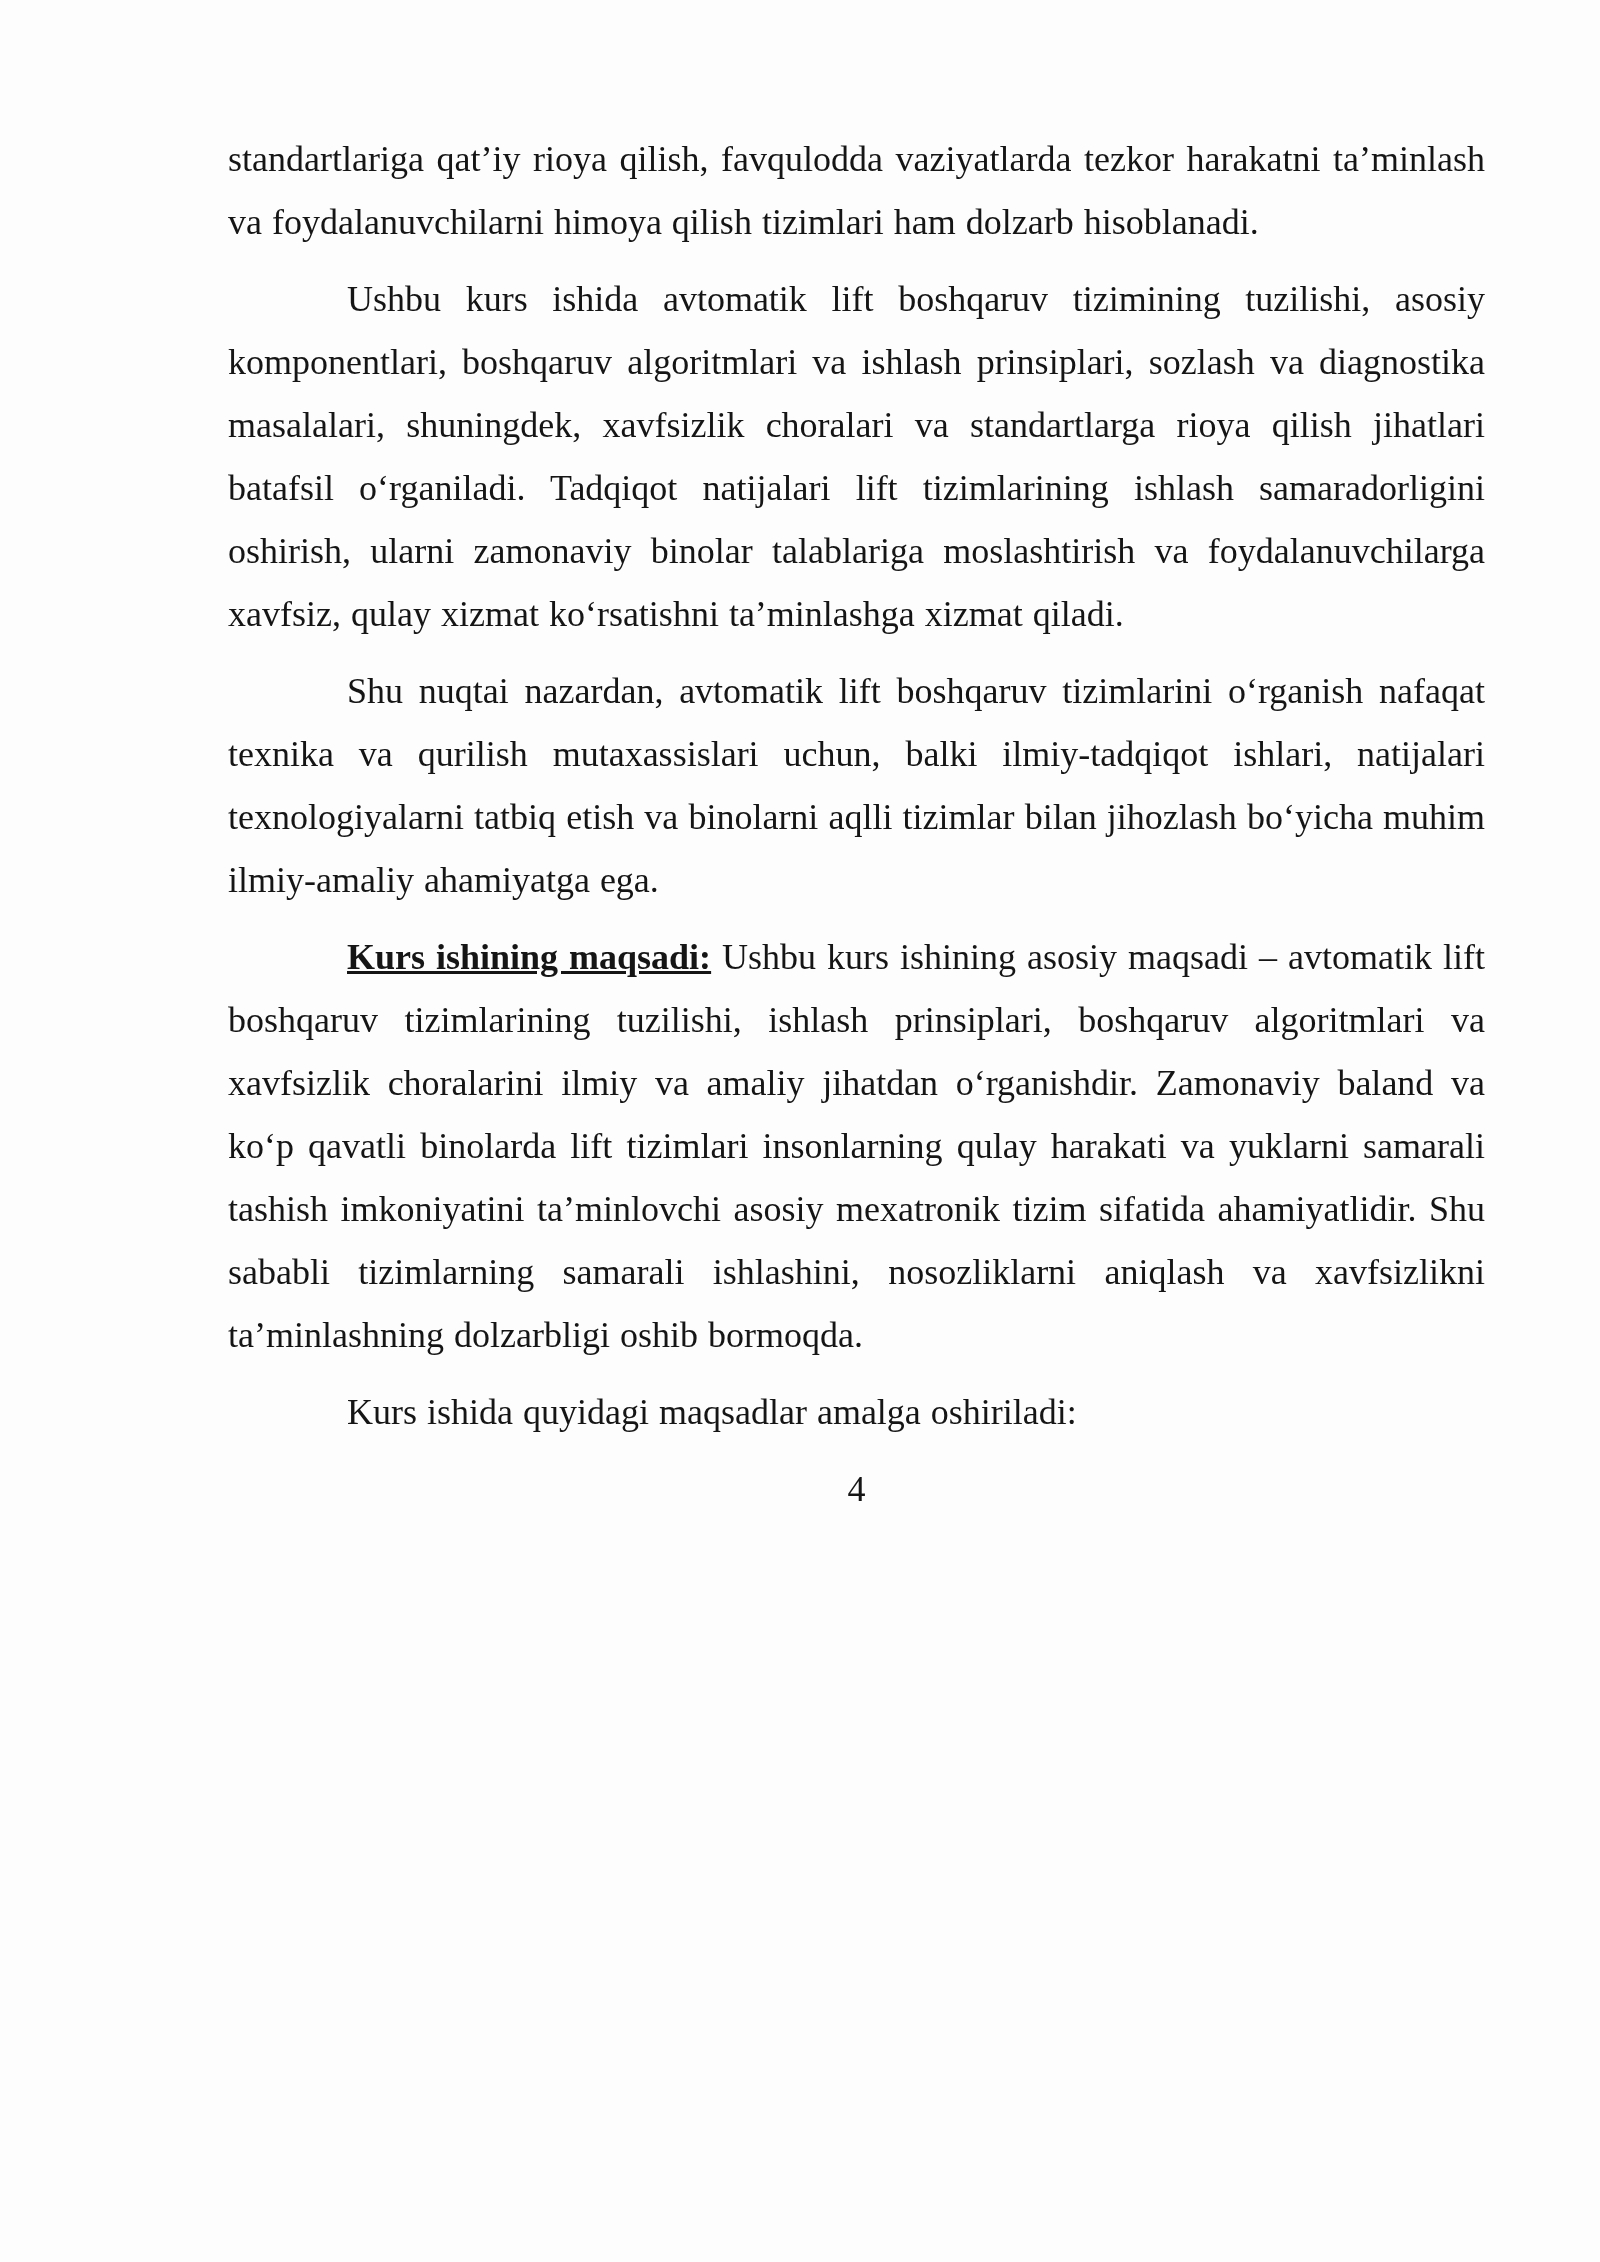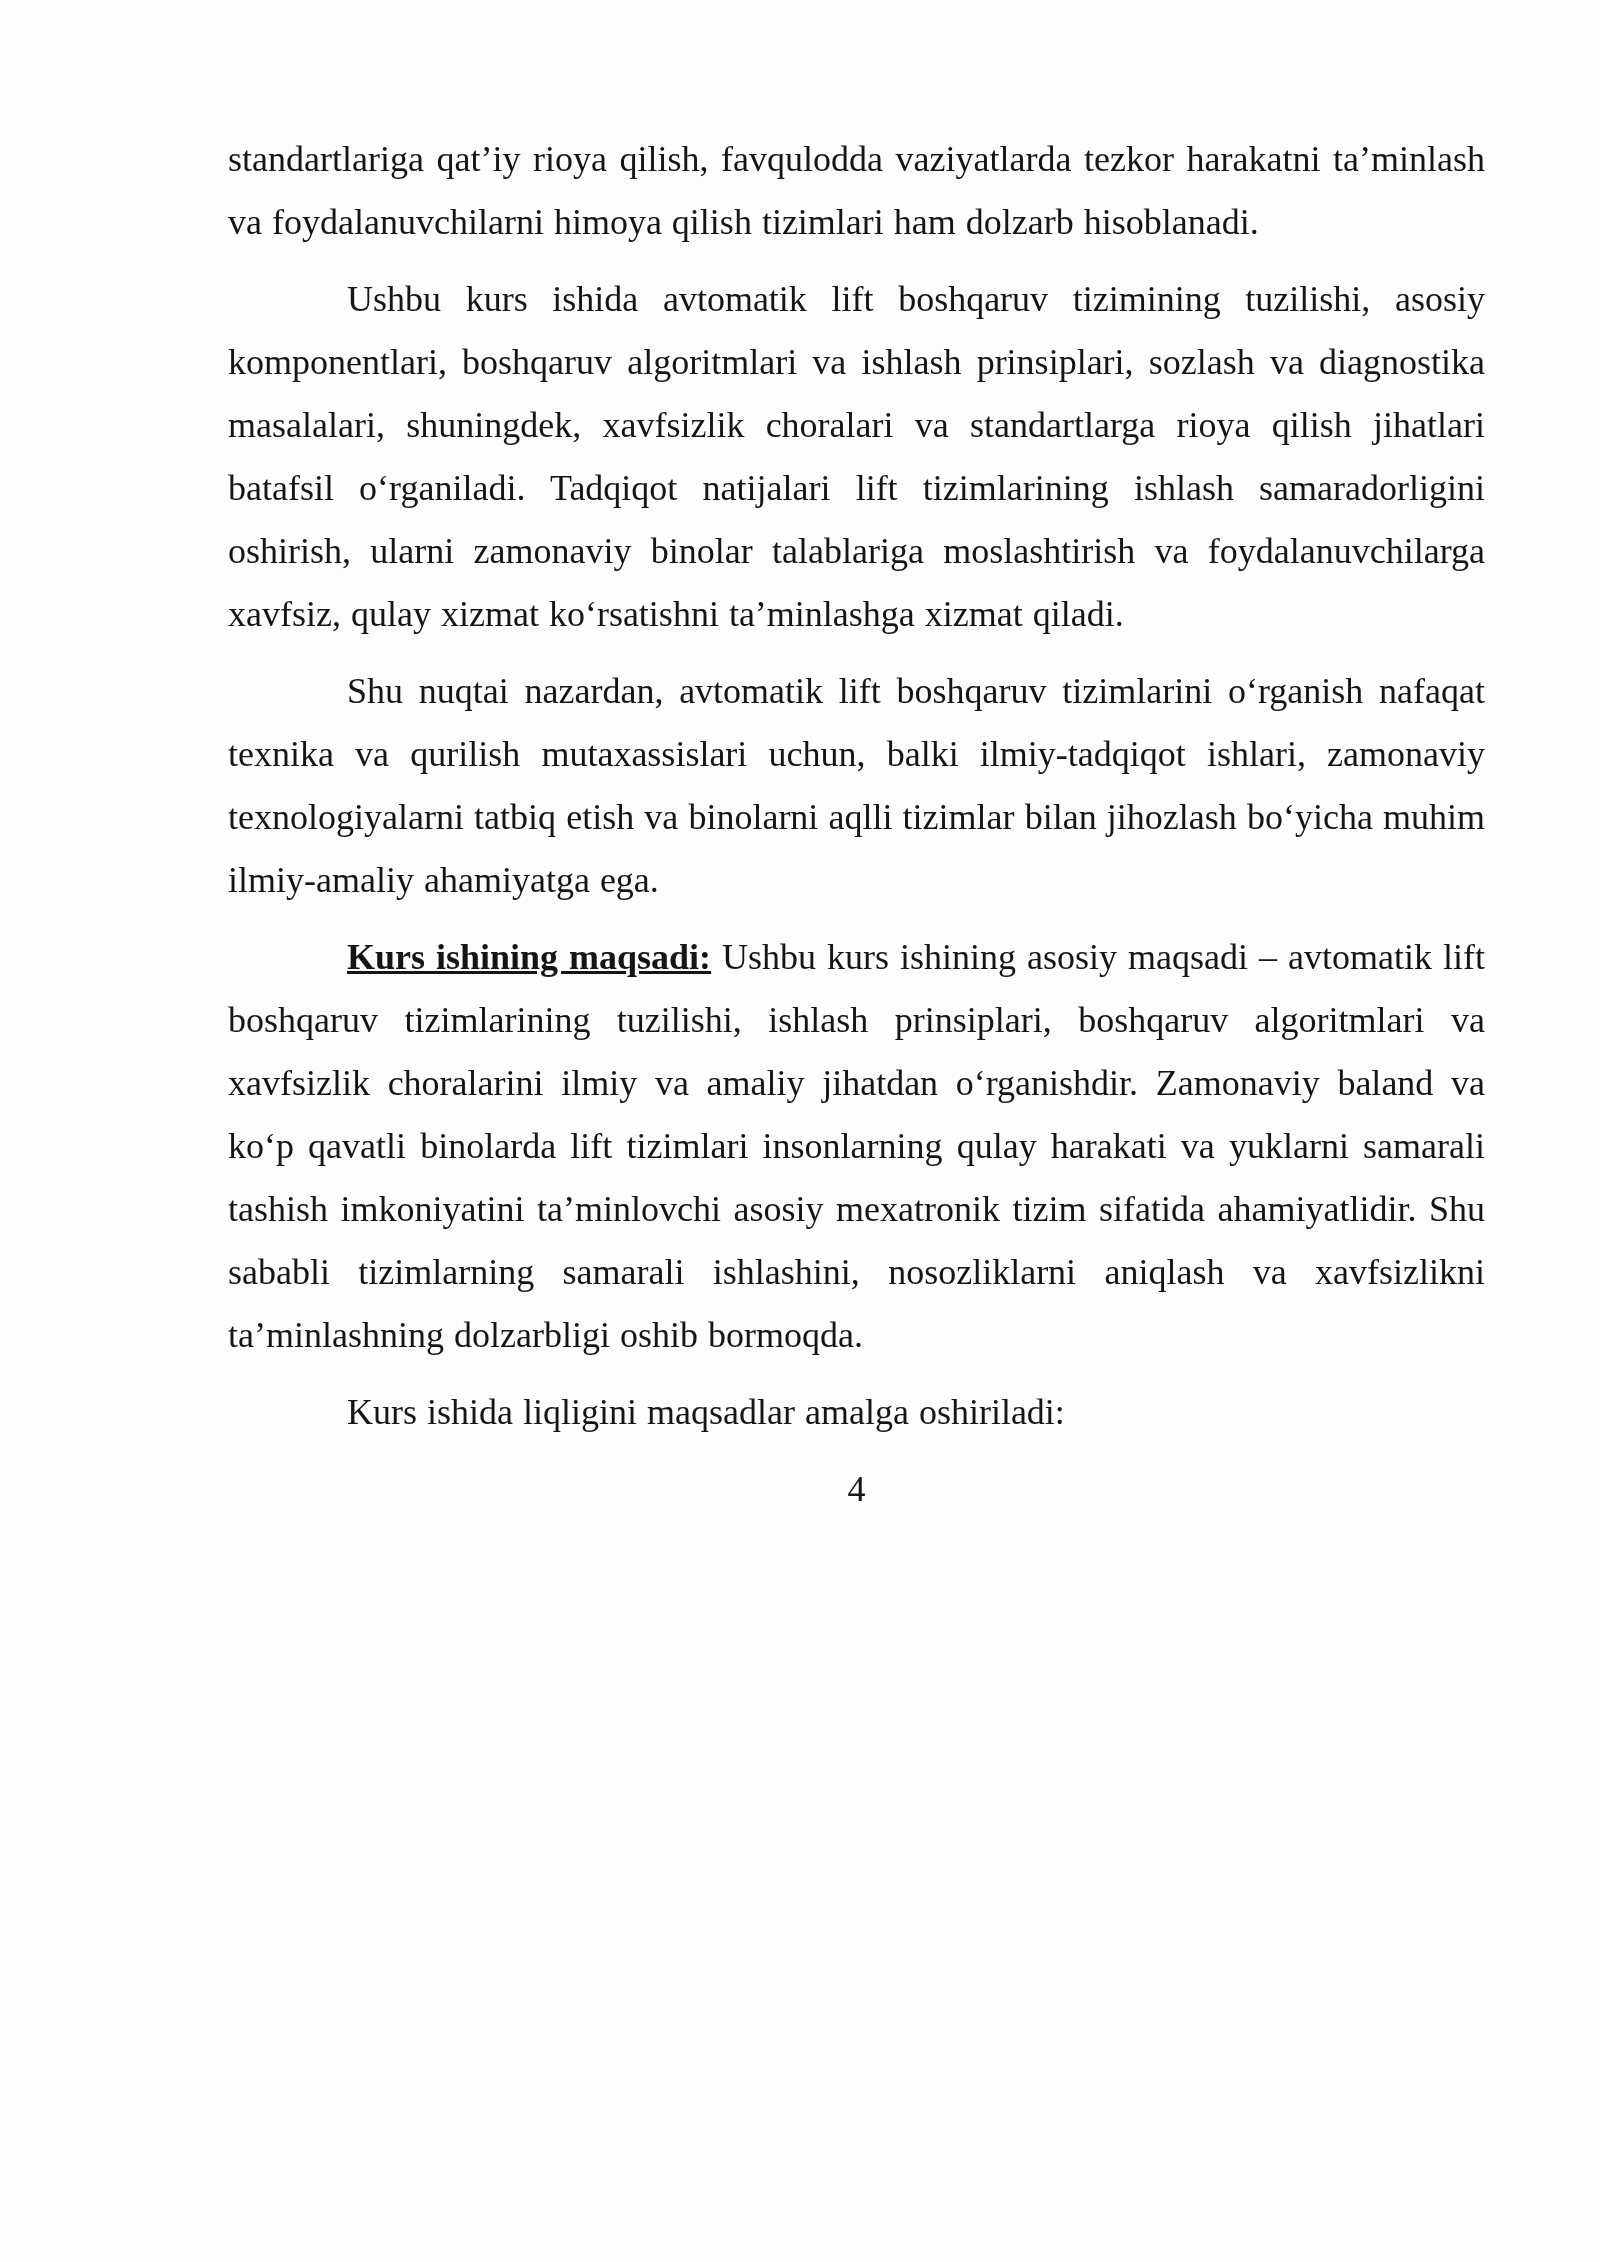--- a/index.html
+++ b/index.html
@@ -52,27 +52,27 @@
 </style>
 </head>
 <body>
 
 <main class="sheet">
 
   <p class="para">standartlariga qat’iy rioya qilish, favqulodda vaziyatlarda tezkor harakatni ta’minlash va foydalanuvchilarni himoya qilish tizimlari ham dolzarb hisoblanadi.</p>
 
   <p class="para indent">Ushbu kurs ishida avtomatik lift boshqaruv tizimining tuzilishi, asosiy komponentlari, boshqaruv algoritmlari va ishlash prinsiplari, sozlash va diagnostika masalalari, shuningdek, xavfsizlik choralari va standartlarga rioya qilish jihatlari batafsil o‘rganiladi. Tadqiqot natijalari lift tizimlarining ishlash samaradorligini oshirish, ularni zamonaviy binolar talablariga moslashtirish va foydalanuvchilarga xavfsiz, qulay xizmat ko‘rsatishni ta’minlashga xizmat qiladi.</p>
 
-  <p class="para indent">Shu nuqtai nazardan, avtomatik lift boshqaruv tizimlarini o‘rganish nafaqat texnika va qurilish mutaxassislari uchun, balki ilmiy-tadqiqot ishlari, zamonaviy texnologiyalarni tatbiq etish va binolarni aqlli tizimlar bilan jihozlash bo‘yicha muhim ilmiy-amaliy ahamiyatga ega.</p>
+  <p class="para indent">Shu nuqtai nazardan, avtomatik lift boshqaruv tizimlarini o‘rganish nafaqat texnika va qurilish mutaxassislari uchun, balki ilmiy-tadqiqot ishlari, natijalari texnologiyalarni tatbiq etish va binolarni aqlli tizimlar bilan jihozlash bo‘yicha muhim ilmiy-amaliy ahamiyatga ega.</p>
 
   <p class="para indent">
     <span class="bold-lead">Kurs ishining maqsadi:</span>
     <span>Ushbu kurs ishining asosiy maqsadi – avtomatik lift boshqaruv tizimlarining tuzilishi, ishlash prinsiplari, boshqaruv algoritmlari va xavfsizlik choralarini ilmiy va amaliy jihatdan o‘rganishdir. Zamonaviy baland va ko‘p qavatli binolarda lift tizimlari insonlarning qulay harakati va yuklarni samarali tashish imkoniyatini ta’minlovchi asosiy mexatronik tizim sifatida ahamiyatlidir. Shu sababli tizimlarning samarali ishlashini, nosozliklarni aniqlash va xavfsizlikni ta’minlashning dolzarbligi oshib bormoqda.</span>
   </p>
 
-  <p class="para indent">Kurs ishida liqligini maqsadlar amalga oshiriladi:</p>
+  <p class="para indent">Kurs ishida quyidagi maqsadlar amalga oshiriladi:</p>
 
 
 
 
   <div class="page-number">4</div>
 
 </main>
 
 </body></html>

